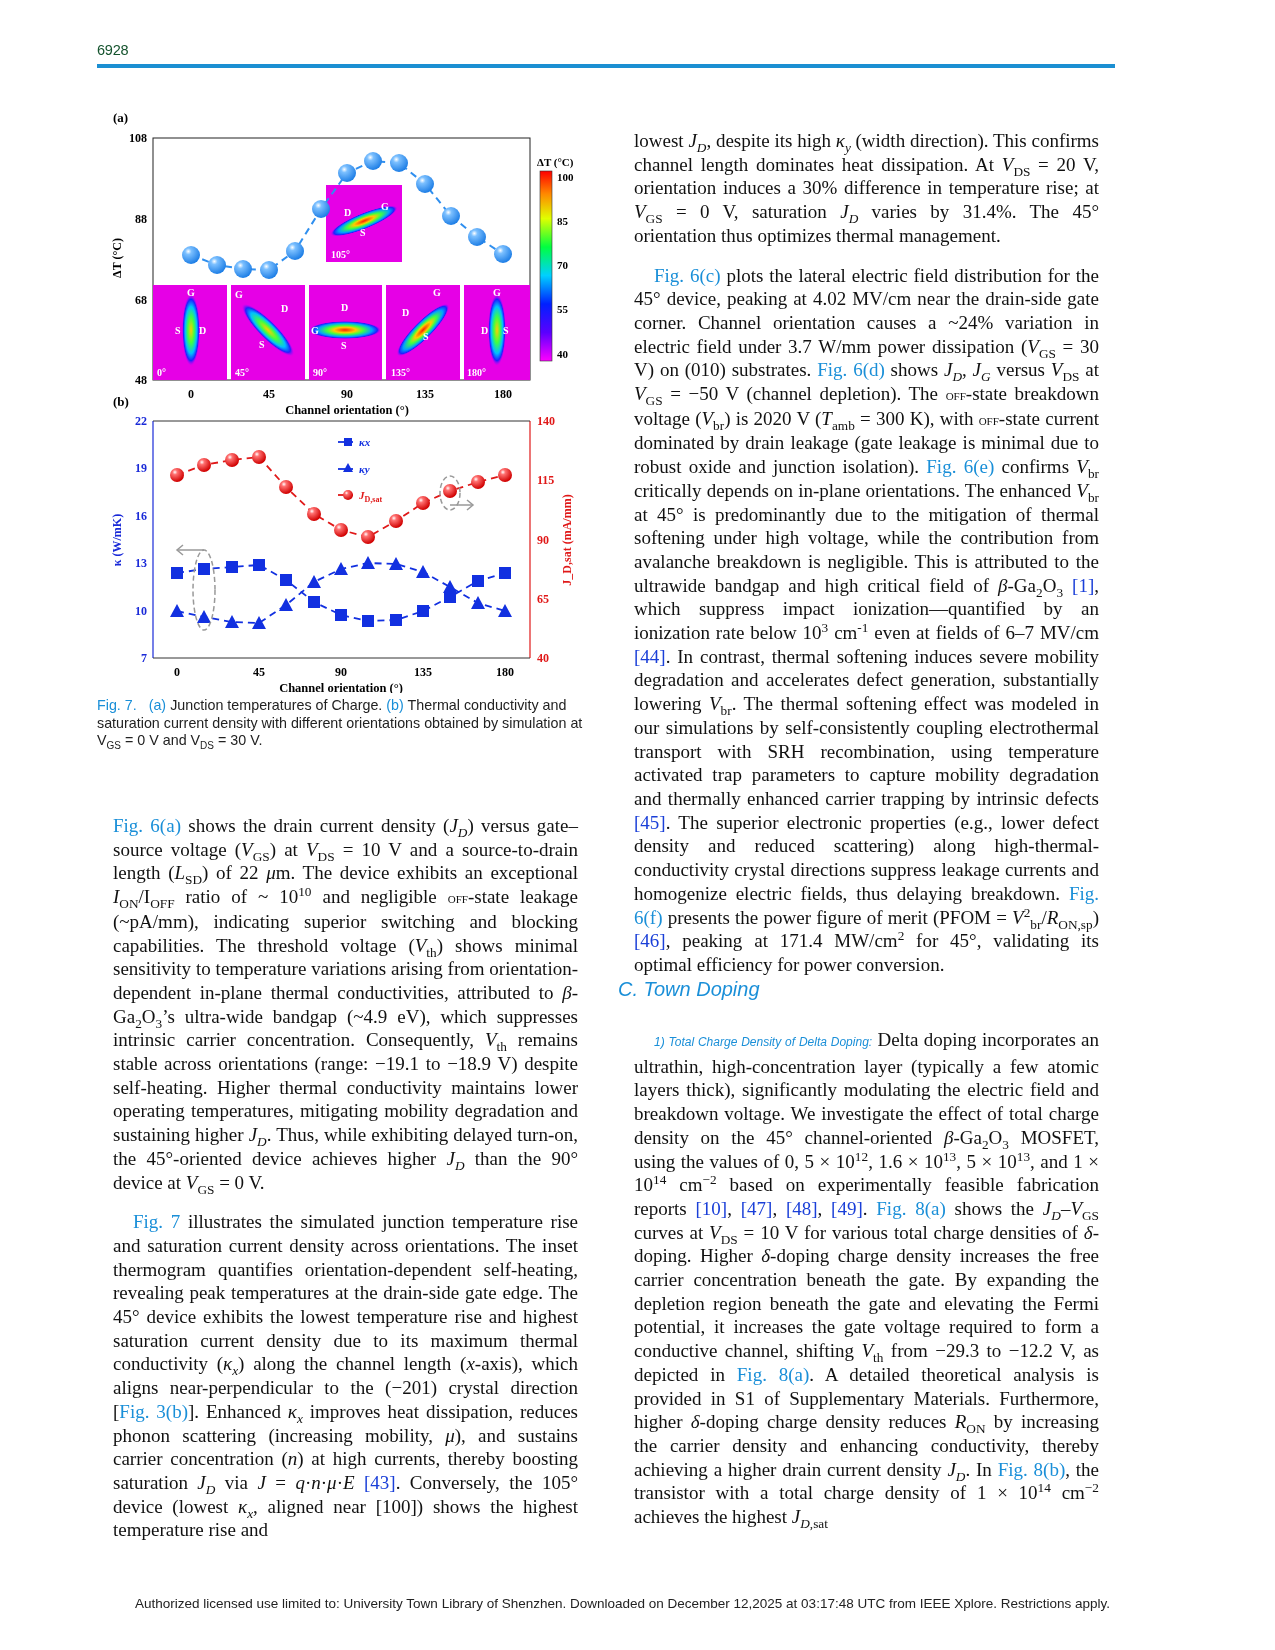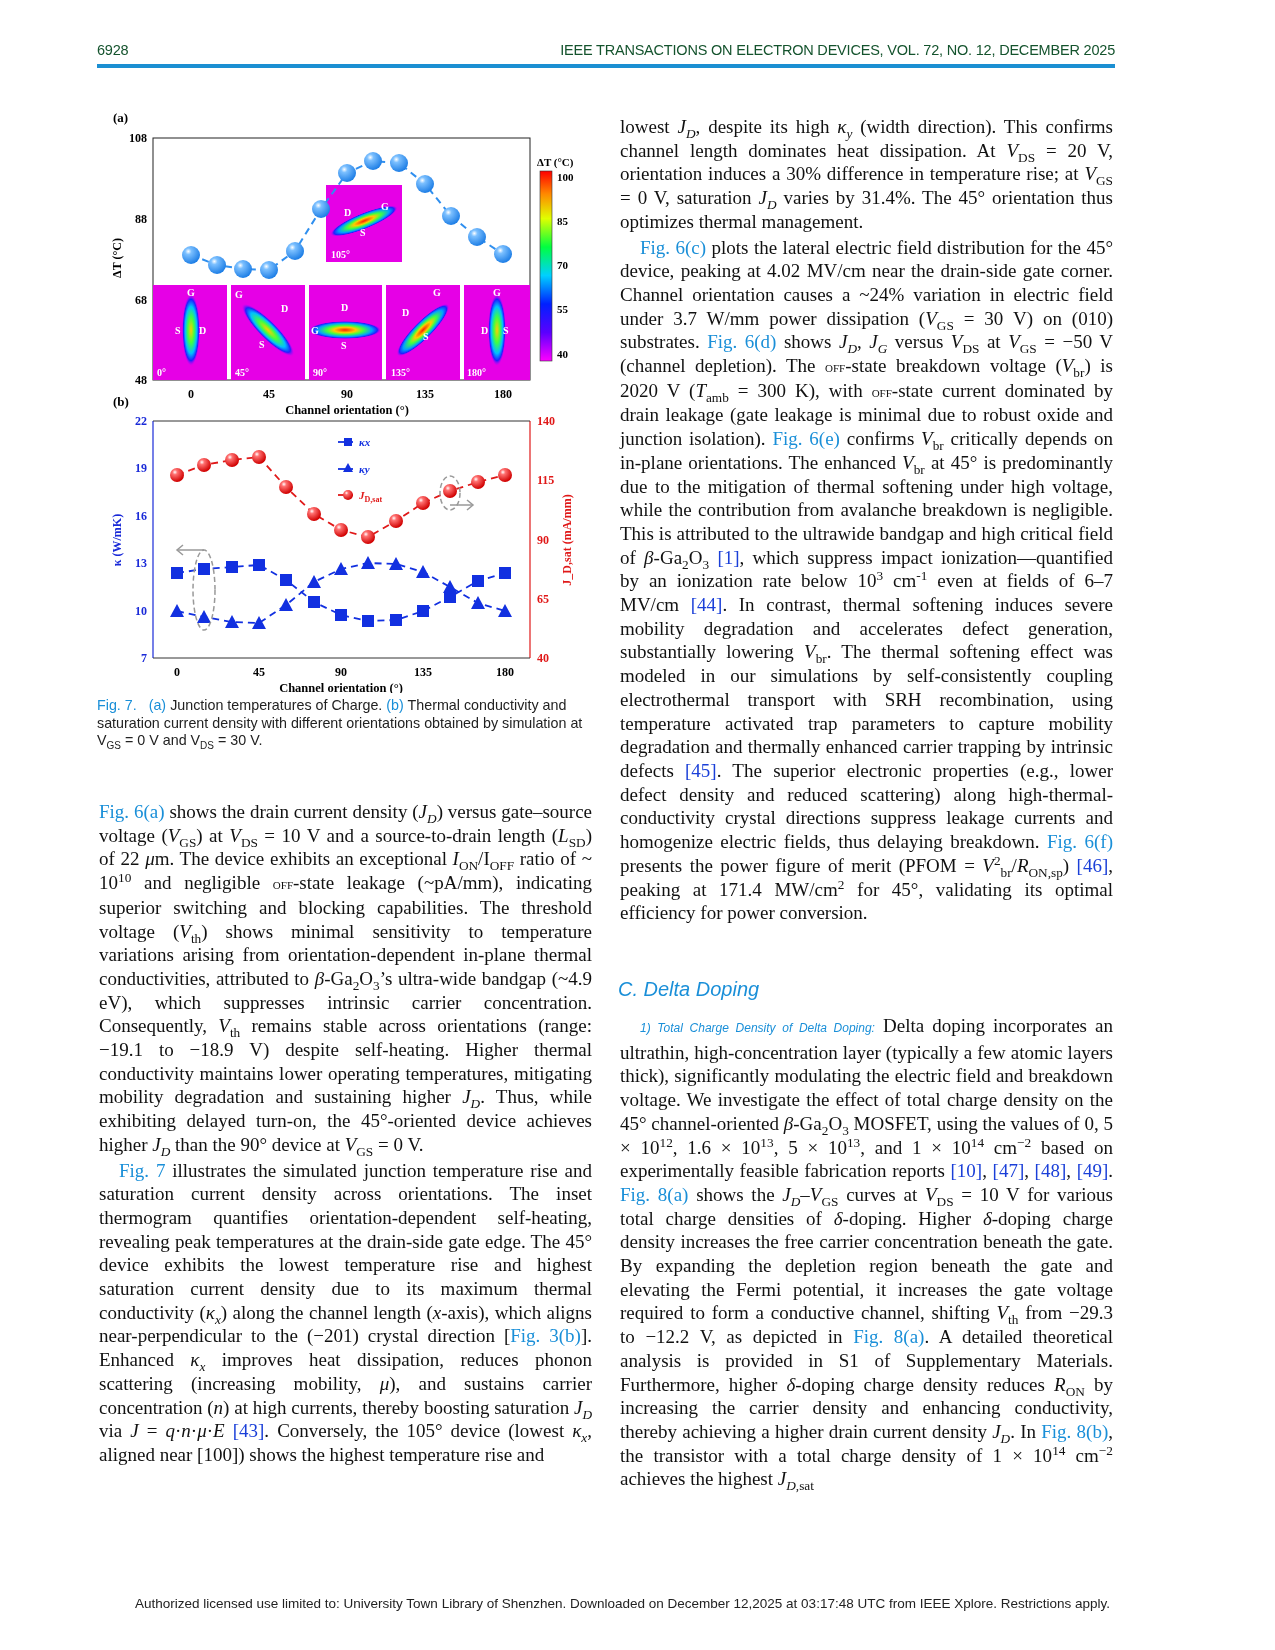--- a/index.html
+++ b/index.html
@@ -2,42 +2,41 @@
 <html><head>
 <meta charset="utf-8">
 <style>
   html, body { margin:0; padding:0; background:#ffffff; }
   body { width:1275px; height:1650px; position:relative; overflow:hidden; font-family:"Liberation Serif", serif; color:#111; }
   .header { position:absolute; left:97px; top:42px; width:1018px; height:24px; font-family:"Liberation Sans", sans-serif; font-size:14.5px; color:#14532d; letter-spacing:-0.2px; }
   .header .pg { position:absolute; left:0; top:0; }
   .header .jt { position:absolute; right:0; top:0; }
   .rule { position:absolute; left:97px; top:64px; width:1018px; height:4px; background:#1b8fd2; }
   .col { position:absolute; font-size:19px; line-height:23.7px; text-align:justify; }
-  .col p { margin:2px; }
+  .col p { margin:16px; }
   .col .ind { text-indent:20px; }
   .lc { left:97px; width:497px; }
   .rc { left:618px; width:497px; }
   .link { color:#1a8fd8; }
   .ref { color:#1a3fd8; }
   .sc { font-variant:small-caps; font-size:16px; }
   .caption { position:absolute; left:97px; top:697px; width:497px; font-family:"Liberation Sans", sans-serif; font-size:14.3px; line-height:17.5px; color:#222; }
   .caption .cl { color:#1a8fd8; }
   .sec { position:absolute; left:618px; top:978px; font-family:"Liberation Sans", sans-serif; font-style:italic; font-size:20px; color:#1a8fd8; }
   .subsec { font-family:"Liberation Sans", sans-serif; font-style:italic; color:#1a8fd8; font-size:12px; }
   .footer { position:absolute; left:100px; top:1596px; width:1010px; font-family:"Liberation Sans", sans-serif; font-size:13.5px; color:#222; text-align:right; }
   .fig { position:absolute; left:95px; top:108px; width:500px; height:585px; }
   sub, sup { font-size:70%; line-height:0; }
   i { font-style:italic; }
 </style>
 </head>
 <body>
 
 <div class="header">
   <span class="pg">6928</span>
-  <span class="jt">IEEE TRANSACTIONS ON ELECTRON DEVICES, VOL. 72, NO. 12, DECEMBER 2025</span>
 </div>
 <div class="rule"></div>
 
 <div class="fig">
   <svg width="500" height="585" viewBox="0 0 500 585" xmlns="http://www.w3.org/2000/svg" font-family="Liberation Serif, serif">
     <defs>
       <radialGradient id="sb" cx="35%" cy="30%" r="70%">
         <stop offset="0" stop-color="#ffffff"></stop>
         <stop offset="0.25" stop-color="#7cc0ff"></stop>
         <stop offset="1" stop-color="#1f7fe6"></stop>
@@ -280,19 +279,19 @@
 <div class="col lc" style="top:798px;">
   <p><span class="link">Fig. 6(a)</span> shows the drain current density (<i>J<sub>D</sub></i>) versus gate–source voltage (<i>V</i><sub>GS</sub>) at <i>V</i><sub>DS</sub> = 10 V and a source-to-drain length (<i>L</i><sub>SD</sub>) of 22 <i>μ</i>m. The device exhibits an exceptional <i>I</i><sub>ON</sub>/I<sub>OFF</sub> ratio of ~ 10<sup>10</sup> and negligible <span class="sc">off</span>-state leakage (~pA/mm), indicating superior switching and blocking capabilities. The threshold voltage (<i>V</i><sub>th</sub>) shows minimal sensitivity to temperature variations arising from orientation-dependent in-plane thermal conductivities, attributed to <i>β</i>-Ga<sub>2</sub>O<sub>3</sub>’s ultra-wide bandgap (~4.9 eV), which suppresses intrinsic carrier concentration. Consequently, <i>V</i><sub>th</sub> remains stable across orientations (range: −19.1 to −18.9 V) despite self-heating. Higher thermal conductivity maintains lower operating temperatures, mitigating mobility degradation and sustaining higher <i>J<sub>D</sub></i>. Thus, while exhibiting delayed turn-on, the 45°-oriented device achieves higher <i>J<sub>D</sub></i> than the 90° device at <i>V</i><sub>GS</sub> = 0 V.</p>
   <p class="ind"><span class="link">Fig. 7</span> illustrates the simulated junction temperature rise and saturation current density across orientations. The inset thermogram quantifies orientation-dependent self-heating, revealing peak temperatures at the drain-side gate edge. The 45° device exhibits the lowest temperature rise and highest saturation current density due to its maximum thermal conductivity (<i>κ<sub>x</sub></i>) along the channel length (<i>x</i>-axis), which aligns near-perpendicular to the (−201) crystal direction [<span class="link">Fig. 3(b)</span>]. Enhanced <i>κ<sub>x</sub></i> improves heat dissipation, reduces phonon scattering (increasing mobility, <i>μ</i>), and sustains carrier concentration (<i>n</i>) at high currents, thereby boosting saturation <i>J<sub>D</sub></i> via <i>J</i> = <i>q</i>·<i>n</i>·<i>μ</i>·<i>E</i> <span class="ref">[43]</span>. Conversely, the 105° device (lowest <i>κ<sub>x</sub></i>, aligned near [100]) shows the highest temperature rise and</p>
 </div>
 
 <div class="col rc" style="top:113px;">
   <p>lowest <i>J<sub>D</sub></i>, despite its high <i>κ<sub>y</sub></i> (width direction). This confirms channel length dominates heat dissipation. At <i>V</i><sub>DS</sub> = 20 V, orientation induces a 30% difference in temperature rise; at <i>V</i><sub>GS</sub> = 0 V, saturation <i>J<sub>D</sub></i> varies by 31.4%. The 45° orientation thus optimizes thermal management.</p>
   <p class="ind"><span class="link">Fig. 6(c)</span> plots the lateral electric field distribution for the 45° device, peaking at 4.02 MV/cm near the drain-side gate corner. Channel orientation causes a ~24% variation in electric field under 3.7 W/mm power dissipation (<i>V</i><sub>GS</sub> = 30 V) on (010) substrates. <span class="link">Fig. 6(d)</span> shows <i>J<sub>D</sub></i>, <i>J<sub>G</sub></i> versus <i>V</i><sub>DS</sub> at <i>V</i><sub>GS</sub> = −50 V (channel depletion). The <span class="sc">off</span>-state breakdown voltage (<i>V</i><sub>br</sub>) is 2020 V (<i>T</i><sub>amb</sub> = 300 K), with <span class="sc">off</span>-state current dominated by drain leakage (gate leakage is minimal due to robust oxide and junction isolation). <span class="link">Fig. 6(e)</span> confirms <i>V</i><sub>br</sub> critically depends on in-plane orientations. The enhanced <i>V</i><sub>br</sub> at 45° is predominantly due to the mitigation of thermal softening under high voltage, while the contribution from avalanche breakdown is negligible. This is attributed to the ultrawide bandgap and high critical field of <i>β</i>-Ga<sub>2</sub>O<sub>3</sub> <span class="ref">[1]</span>, which suppress impact ionization—quantified by an ionization rate below 10<sup>3</sup> cm<sup>-1</sup> even at fields of 6–7 MV/cm <span class="ref">[44]</span>. In contrast, thermal softening induces severe mobility degradation and accelerates defect generation, substantially lowering <i>V</i><sub>br</sub>. The thermal softening effect was modeled in our simulations by self-consistently coupling electrothermal transport with SRH recombination, using temperature activated trap parameters to capture mobility degradation and thermally enhanced carrier trapping by intrinsic defects <span class="ref">[45]</span>. The superior electronic properties (e.g., lower defect density and reduced scattering) along high-thermal-conductivity crystal directions suppress leakage currents and homogenize electric fields, thus delaying breakdown. <span class="link">Fig. 6(f)</span> presents the power figure of merit (PFOM = <i>V</i><sup>2</sup><sub>br</sub>/<i>R</i><sub>ON,sp</sub>) <span class="ref">[46]</span>, peaking at 171.4 MW/cm<sup>2</sup> for 45°, validating its optimal efficiency for power conversion.</p>
 </div>
 
-<div class="sec">C.  Delta Doping</div>
+<div class="sec">C.  Town Doping</div>
 
 <div class="col rc" style="top:1012px;">
   <p class="ind"><span class="subsec">1)  Total Charge Density of Delta Doping:</span> Delta doping incorporates an ultrathin, high-concentration layer (typically a few atomic layers thick), significantly modulating the electric field and breakdown voltage. We investigate the effect of total charge density on the 45° channel-oriented <i>β</i>-Ga<sub>2</sub>O<sub>3</sub> MOSFET, using the values of 0, 5 × 10<sup>12</sup>, 1.6 × 10<sup>13</sup>, 5 × 10<sup>13</sup>, and 1 × 10<sup>14</sup> cm<sup>−2</sup> based on experimentally feasible fabrication reports <span class="ref">[10]</span>, <span class="ref">[47]</span>, <span class="ref">[48]</span>, <span class="ref">[49]</span>. <span class="link">Fig. 8(a)</span> shows the <i>J<sub>D</sub></i>–<i>V</i><sub>GS</sub> curves at <i>V</i><sub>DS</sub> = 10 V for various total charge densities of <i>δ</i>-doping. Higher <i>δ</i>-doping charge density increases the free carrier concentration beneath the gate. By expanding the depletion region beneath the gate and elevating the Fermi potential, it increases the gate voltage required to form a conductive channel, shifting <i>V</i><sub>th</sub> from −29.3 to −12.2 V, as depicted in <span class="link">Fig. 8(a)</span>. A detailed theoretical analysis is provided in S1 of Supplementary Materials. Furthermore, higher <i>δ</i>-doping charge density reduces <i>R</i><sub>ON</sub> by increasing the carrier density and enhancing conductivity, thereby achieving a higher drain current density <i>J<sub>D</sub></i>. In <span class="link">Fig. 8(b)</span>, the transistor with a total charge density of 1 × 10<sup>14</sup> cm<sup>−2</sup> achieves the highest <i>J</i><sub><i>D</i>,sat</sub></p>
 </div>
 
 <div class="footer">Authorized licensed use limited to: University Town Library of Shenzhen. Downloaded on December 12,2025 at 03:17:48 UTC from IEEE Xplore.  Restrictions apply.</div>
 
 </body></html>

